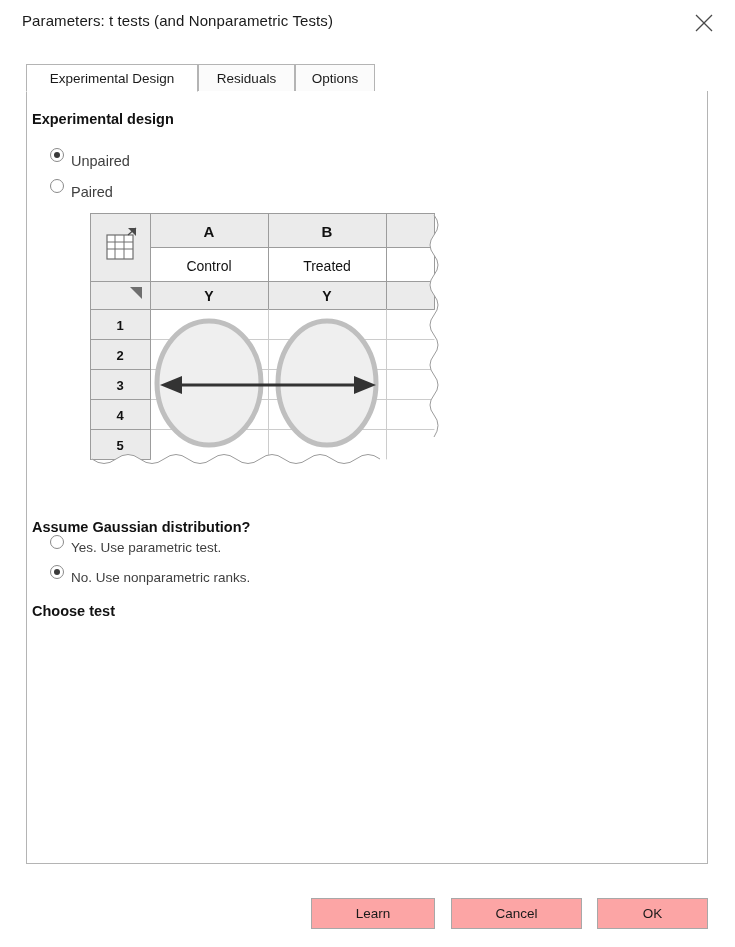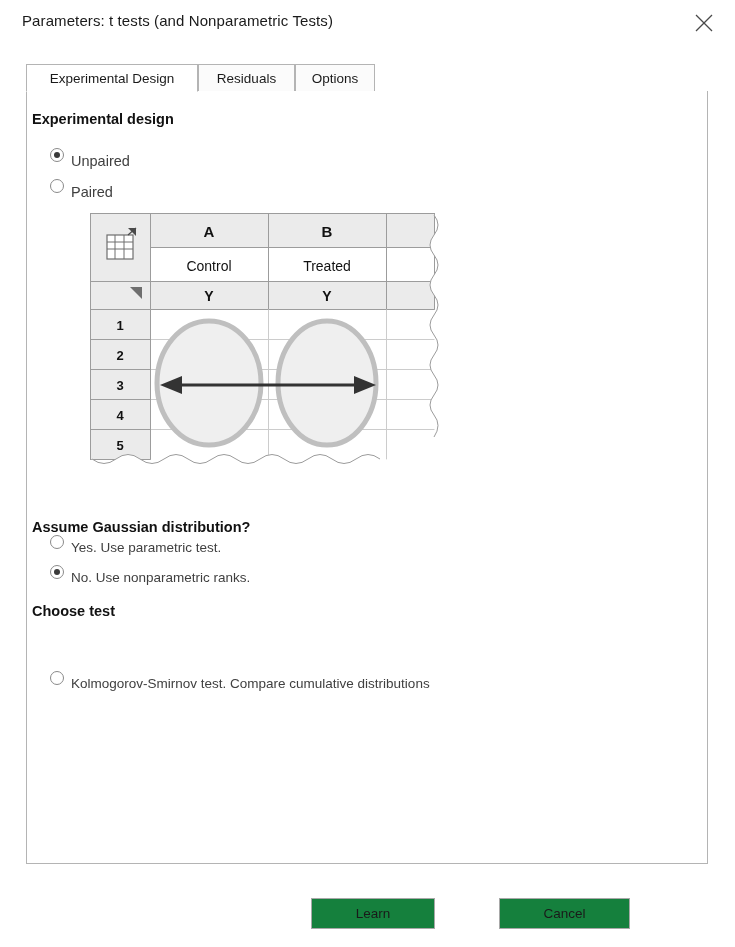--- a/index.html
+++ b/index.html
@@ -122,21 +122,21 @@
     color: #404040;
     margin-top: 12px;
   }
   .radio-label.big { font-size: 14.5px; }
 
   
   .btn {
     position: absolute;
     height: 31px;
     border: 1px solid #a8a8a8;
-    background: #15803d;
+    background: #fca5a5;
     font-size: 13.5px;
     color: #1a1a1a;
     display: flex;
     align-items: center;
     justify-content: center;
     cursor: pointer;
   }
 </style>
 </head>
 <body>
@@ -266,26 +266,25 @@
       <span class="radio"></span>
       <span class="radio-label">Yes. Use parametric test.</span>
     </div>
     <div class="radio-row" style="left:23px; top:467px;">
       <span class="radio checked"></span>
       <span class="radio-label">No. Use nonparametric ranks.</span>
     </div>
 
     <div class="group-label" style="left:5px; top:512px;">Choose test</div>
 
-    <div class="radio-row" style="left:23px; top:573px;">
-      <span class="radio"></span>
-      <span class="radio-label">Kolmogorov-Smirnov test. Compare cumulative distributions</span>
-    </div>
   </div>
 
   <div class="btn" style="left:311px; top:898px; width:124px;">
     <span>Learn</span>
   </div>
-  <div class="btn" style="left:451px; top:898px; width:131px;margin-left:48px;">
+  <div class="btn" style="left:451px; top:898px; width:131px;">
     <span>Cancel</span>
   </div>
+  <div class="btn" style="left:597px; top:898px; width:111px;">
+    <span>OK</span>
+  </div>
 
 </div>
 
 </body></html>

